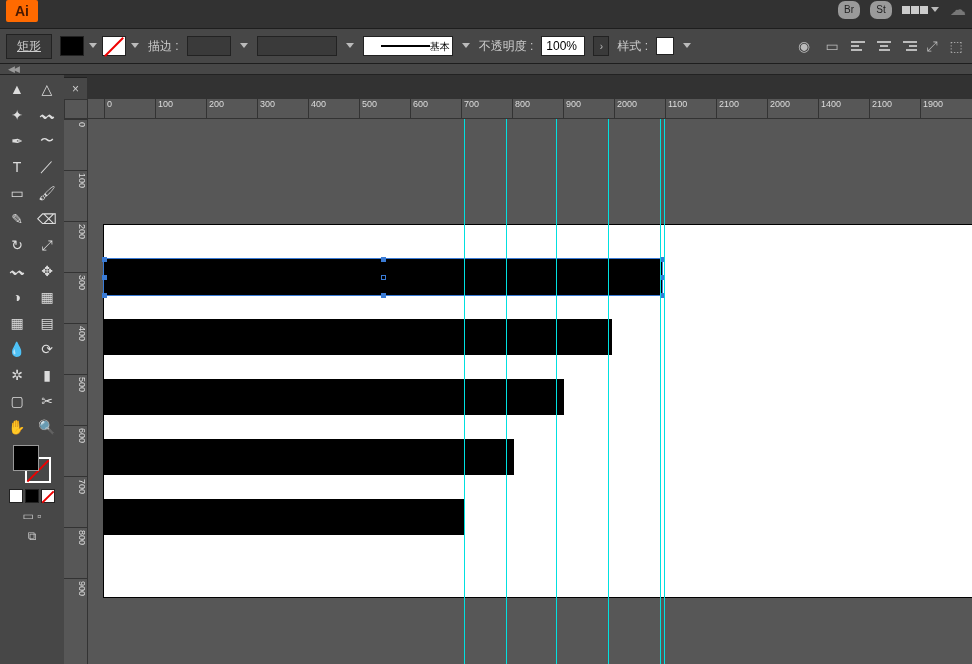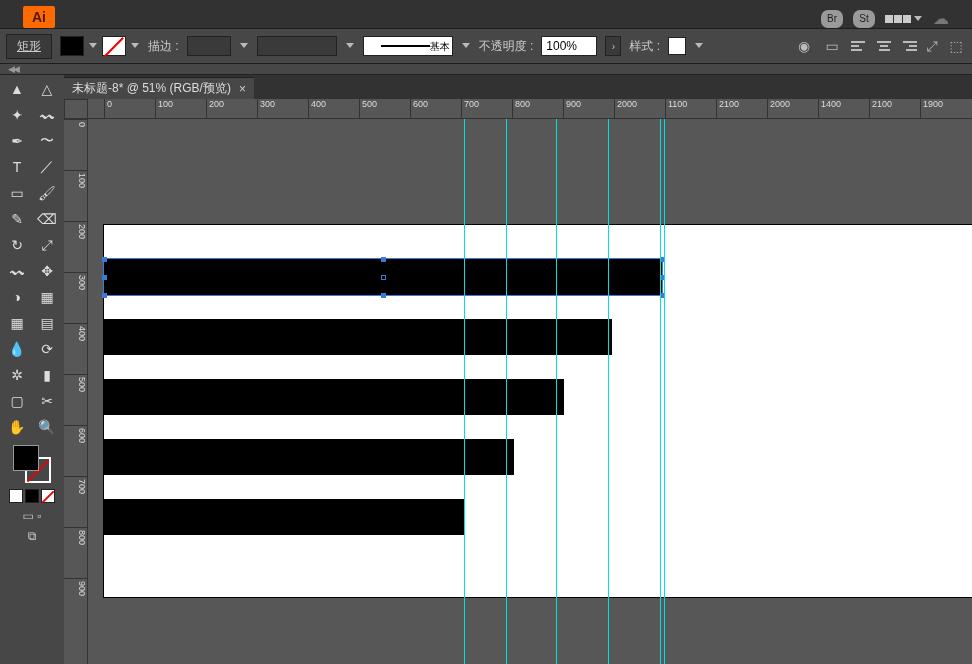--- a/index.html
+++ b/index.html
@@ -1,20 +1,20 @@
 <!DOCTYPE html>
 <html><head>
 <meta charset="utf-8">
 <style>
 * { margin: 0; padding: 0; box-sizing: border-box; user-select: none; }
 html, body { width: 972px; height: 664px; overflow: hidden; font-family: "Microsoft YaHei", Arial, sans-serif; background: #323232; color: #ccc; font-size: 12px; }
 .app { display: flex; flex-direction: column; width: 100%; height: 100%; }
 
 
-.menubar { height: 28px; background: #323232; display: flex; align-items: flex-end; padding: 0 23px; gap: 4px; }
+.menubar { height: 28px; background: #323232; display: flex; align-items: flex-start; padding: 0 6px; gap: 4px; }
 .logo { width: 32px; height: 22px; background: #ff6a00; color: #4a1900; font-weight: bold; font-size: 14px; display: flex; align-items: center; justify-content: center; border-radius: 2px; }
 .menu-items { display: flex; gap: 2px; margin-left: 6px; }
 .menu-items span { padding: 4px 8px; color: #ddd; cursor: default; }
 .menubar-right { margin-left: auto; display: flex; align-items: center; gap: 10px; }
 .sq-btn { width: 22px; height: 18px; background: #9a9a9a; color: #222; font-size: 10px; display: flex; align-items: center; justify-content: center; border-radius: 7px; }
 .workspace-switch { display: flex; gap: 2px; align-items: center; }
 .ws-boxes { display: flex; gap: 1px; }
 .ws-boxes div { width: 8px; height: 8px; background: #ccc; }
 .sync-icon { color: #777; font-size: 16px; }
 
@@ -26,21 +26,21 @@
 .swatch.black { background: #000; }
 .swatch.none { background: #fff; }
 .swatch.none::after { content: ""; position: absolute; left: -2px; right: -2px; top: 50%; border-top: 2px solid #e00; transform: rotate(-45deg); }
 .dd { width: 10px; height: 10px; display: inline-block; }
 .dd::after { content: ""; display: block; width: 0; height: 0; border-left: 4px solid transparent; border-right: 4px solid transparent; border-top: 5px solid #bbb; margin: 2px auto; }
 .lbl { color: #ccc; }
 .num-field { width: 44px; height: 20px; background: #3a3a3a; border: 1px solid #222; display: flex; align-items: center; padding: 0 4px; }
 .brush-preview { width: 90px; height: 20px; background: #fff; display: flex; align-items: center; justify-content: center; border: 1px solid #222; position: relative; }
 .brush-line { width: 54px; height: 2px; background: #000; }
 .brush-lbl { position: absolute; right: 2px; bottom: 1px; font-size: 10px; color: #000; background: #fff; }
-.opacity-field { width: 56px; height: 20px; background: #fff; color: #000; border: 1px solid #222; display: flex; align-items: center; padding: 0 4px; }
+.opacity-field { width: 44px; height: 20px; background: #fff; color: #000; border: 1px solid #222; display: flex; align-items: center; padding: 0 4px; }
 .nav-chevron { width: 16px; height: 20px; background: #3a3a3a; border: 1px solid #222; display: flex; align-items: center; justify-content: center; color: #bbb; font-size: 10px; }
 .style-sw { width: 18px; height: 18px; background: #fff; border: 1px solid #222; }
 .ctrl-right { margin-left: auto; display: flex; align-items: center; gap: 8px; }
 .ico { width: 20px; height: 20px; display: flex; align-items: center; justify-content: center; color: #bbb; font-size: 14px; }
 .align-group { display: flex; gap: 4px; }
 .align-ico { width: 18px; height: 18px; display: flex; flex-direction: column; gap: 2px; justify-content: center; }
 .align-ico div { height: 2px; background: #bbb; }
 
 
 .handle-row { height: 11px; background: #474747; display: flex; align-items: center; padding-left: 8px; border-bottom: 1px solid #222; }
@@ -210,21 +210,20 @@
         <div class="b"></div>
         <div class="n"></div>
       </div>
       <div class="screen-modes">▭ ▫</div>
       <div class="draw-modes">⧉</div>
     </div>
 
     <div class="doc-wrap">
       <div class="tabbar">
         <div class="tab">
-          <span>未标题-8* @ 51% (RGB/预览)</span>
           <span class="close">×</span>
         </div>
       </div>
       <div class="rulers-row">
         <div class="ruler-corner"></div>
         <div class="h-ruler" id="h-ruler">
             <div class="tick" style="left: 16px;">0</div>
             <div class="tick" style="left: 67px;">100</div>
             <div class="tick" style="left: 118px;">200</div>
             <div class="tick" style="left: 169px;">300</div>

